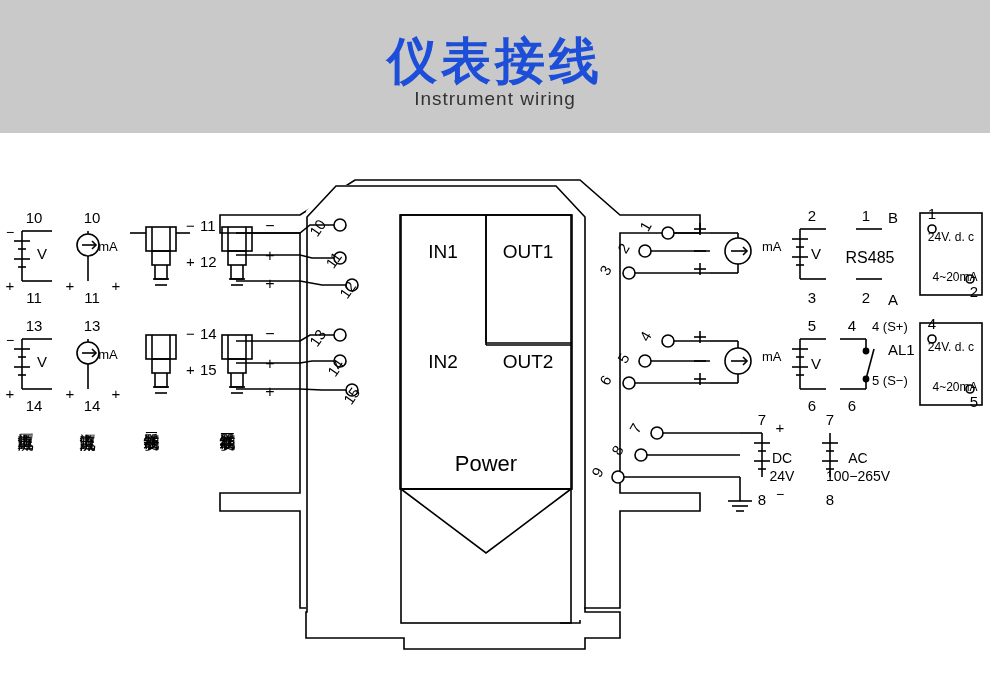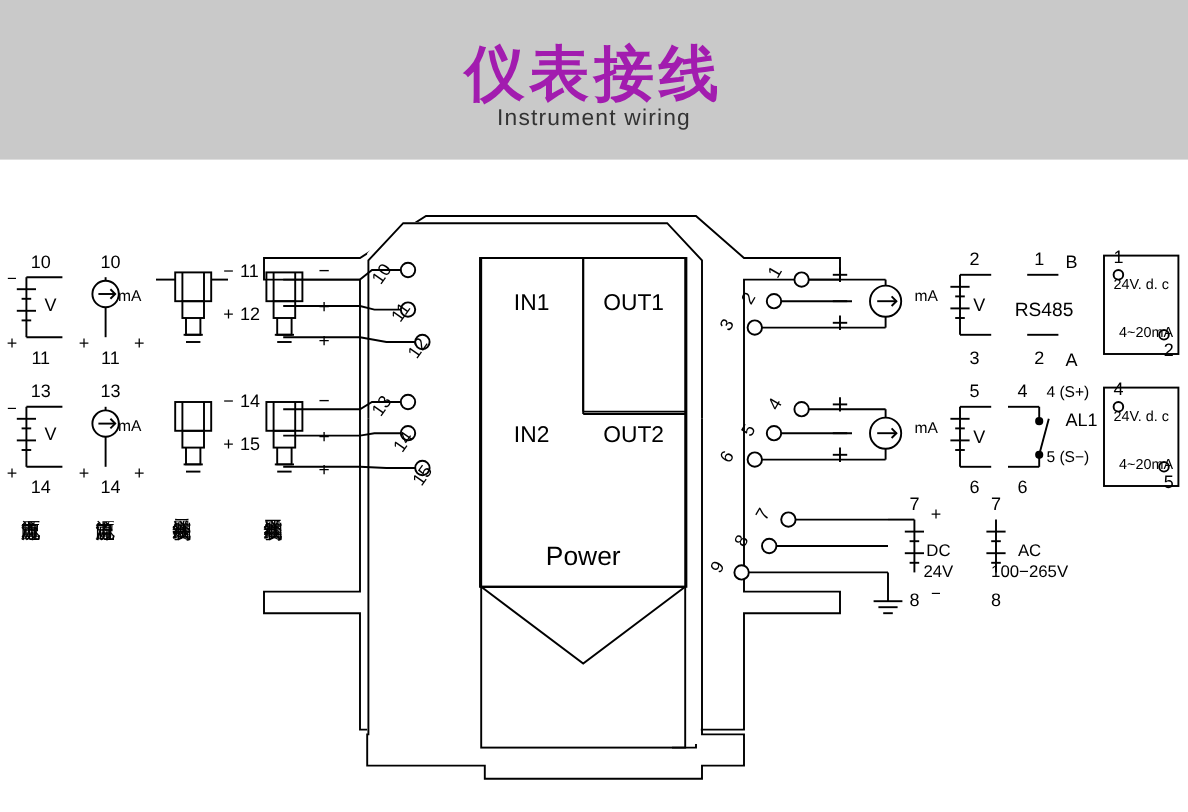--- a/index.html
+++ b/index.html
@@ -27,21 +27,21 @@
   }
   #header-title {
     position: absolute;
     left: 0;
     top: 28px;
     width: 990px;
     text-align: center;
     font-size: 50px;
     font-weight: bold;
     letter-spacing: 4px;
-    color: #a21caf;
+    color: #1d4ed8;
     font-family: "DejaVu Sans", sans-serif;
   }
   #header-subtitle {
     position: absolute;
     left: 0;
     top: 88px;
     width: 990px;
     text-align: center;
     font-size: 19px;
     color: #333333;

